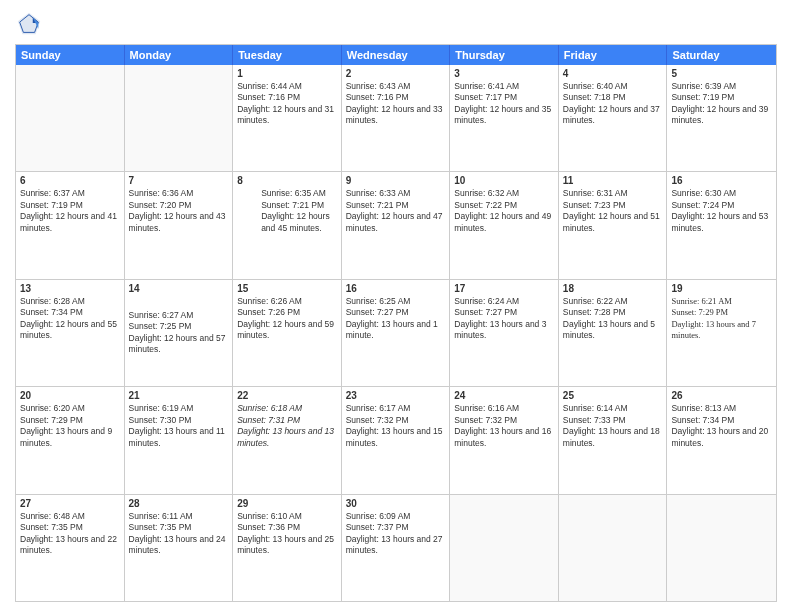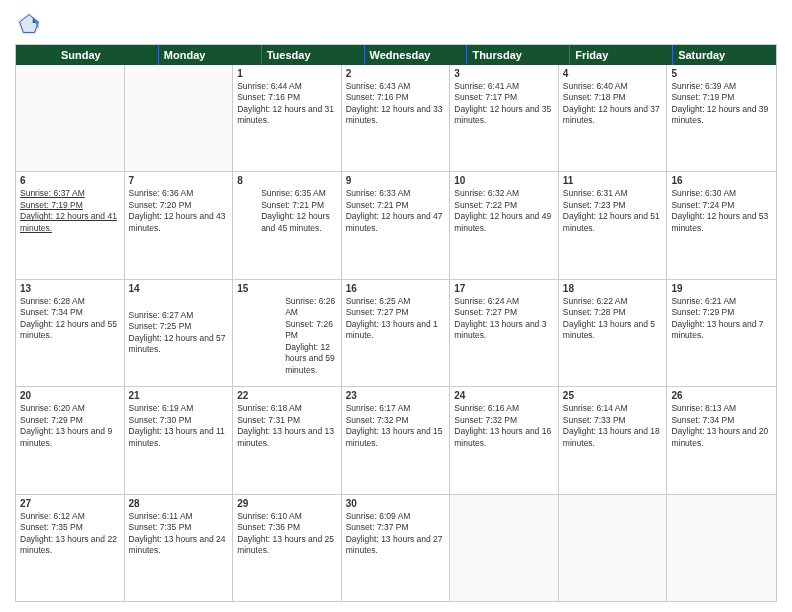--- a/index.html
+++ b/index.html
@@ -61,22 +61,21 @@
     }
     .calendar {
       flex: 1;
       display: flex;
       flex-direction: column;
       border: 1px solid #ccc;
     }
     .cal-header-row {
       display: grid;
       grid-template-columns: repeat(7, 1fr);
-      background: #14532d;
-      padding-left: 40px;
+      background: #3b82f6;
     }
     .cal-header-cell {
       color: #fff;
       font-size: 11px;
       font-weight: bold;
       padding: 4px 5px;
       text-align: left;
       border-right: 1px solid #3366dd;
     }
     .cal-header-cell:last-child { border-right: none; }
@@ -178,21 +177,21 @@
           <div class="cal-cell">
             <div class="day-num">5</div>
             <div class="day-info" style="white-space: pre-line;">Sunrise: 6:39 AM
 Sunset: 7:19 PM
 Daylight: 12 hours and 39 minutes.</div>
           </div>
         </div>
         <div class="cal-row">
           <div class="cal-cell">
             <div class="day-num">6</div>
-            <div class="day-info" style="white-space: pre-line; text-decoration: underline;">Sunrise: 6:37 AM
+            <div class="day-info" style="white-space: pre-line;">Sunrise: 6:37 AM
 Sunset: 7:19 PM
 Daylight: 12 hours and 41 minutes.</div>
           </div>
           <div class="cal-cell">
             <div class="day-num">7</div>
             <div class="day-info" style="white-space: pre-line;">Sunrise: 6:36 AM
 Sunset: 7:20 PM
 Daylight: 12 hours and 43 minutes.</div>
           </div>
           <div class="cal-cell">
@@ -234,21 +233,21 @@
 Daylight: 12 hours and 55 minutes.</div>
           </div>
           <div class="cal-cell">
             <div class="day-num">14</div>
             <div class="day-info" style="white-space: pre-line; margin-top: 16px;">Sunrise: 6:27 AM
 Sunset: 7:25 PM
 Daylight: 12 hours and 57 minutes.</div>
           </div>
           <div class="cal-cell">
             <div class="day-num">15</div>
-            <div class="day-info" style="white-space: pre-line; margin-left: 48px;">Sunrise: 6:26 AM
+            <div class="day-info" style="white-space: pre-line;">Sunrise: 6:26 AM
 Sunset: 7:26 PM
 Daylight: 12 hours and 59 minutes.</div>
           </div>
           <div class="cal-cell">
             <div class="day-num">16</div>
             <div class="day-info" style="white-space: pre-line;">Sunrise: 6:25 AM
 Sunset: 7:27 PM
 Daylight: 13 hours and 1 minute.</div>
           </div>
           <div class="cal-cell">
@@ -258,41 +257,41 @@
 Daylight: 13 hours and 3 minutes.</div>
           </div>
           <div class="cal-cell">
             <div class="day-num">18</div>
             <div class="day-info" style="white-space: pre-line;">Sunrise: 6:22 AM
 Sunset: 7:28 PM
 Daylight: 13 hours and 5 minutes.</div>
           </div>
           <div class="cal-cell">
             <div class="day-num">19</div>
-            <div class="day-info" style="white-space: pre-line;">Sunrise: 6:21 AM
+            <div class="day-info" style="white-space: pre-line; font-family: Liberation Serif, serif;">Sunrise: 6:21 AM
 Sunset: 7:29 PM
 Daylight: 13 hours and 7 minutes.</div>
           </div>
         </div>
         <div class="cal-row">
           <div class="cal-cell">
             <div class="day-num">20</div>
             <div class="day-info" style="white-space: pre-line;">Sunrise: 6:20 AM
 Sunset: 7:29 PM
 Daylight: 13 hours and 9 minutes.</div>
           </div>
           <div class="cal-cell">
             <div class="day-num">21</div>
             <div class="day-info" style="white-space: pre-line;">Sunrise: 6:19 AM
 Sunset: 7:30 PM
 Daylight: 13 hours and 11 minutes.</div>
           </div>
           <div class="cal-cell">
             <div class="day-num">22</div>
-            <div class="day-info" style="white-space: pre-line;">Sunrise: 6:18 AM
+            <div class="day-info" style="white-space: pre-line; font-style: italic;">Sunrise: 6:18 AM
 Sunset: 7:31 PM
 Daylight: 13 hours and 13 minutes.</div>
           </div>
           <div class="cal-cell">
             <div class="day-num">23</div>
             <div class="day-info" style="white-space: pre-line;">Sunrise: 6:17 AM
 Sunset: 7:32 PM
 Daylight: 13 hours and 15 minutes.</div>
           </div>
           <div class="cal-cell">
@@ -310,21 +309,21 @@
           <div class="cal-cell">
             <div class="day-num">26</div>
             <div class="day-info" style="white-space: pre-line;">Sunrise: 8:13 AM
 Sunset: 7:34 PM
 Daylight: 13 hours and 20 minutes.</div>
           </div>
         </div>
         <div class="cal-row">
           <div class="cal-cell">
             <div class="day-num">27</div>
-            <div class="day-info" style="white-space: pre-line;">Sunrise: 6:12 AM
+            <div class="day-info" style="white-space: pre-line;">Sunrise: 6:48 AM
 Sunset: 7:35 PM
 Daylight: 13 hours and 22 minutes.</div>
           </div>
           <div class="cal-cell">
             <div class="day-num">28</div>
             <div class="day-info" style="white-space: pre-line;">Sunrise: 6:11 AM
 Sunset: 7:35 PM
 Daylight: 13 hours and 24 minutes.</div>
           </div>
           <div class="cal-cell">

